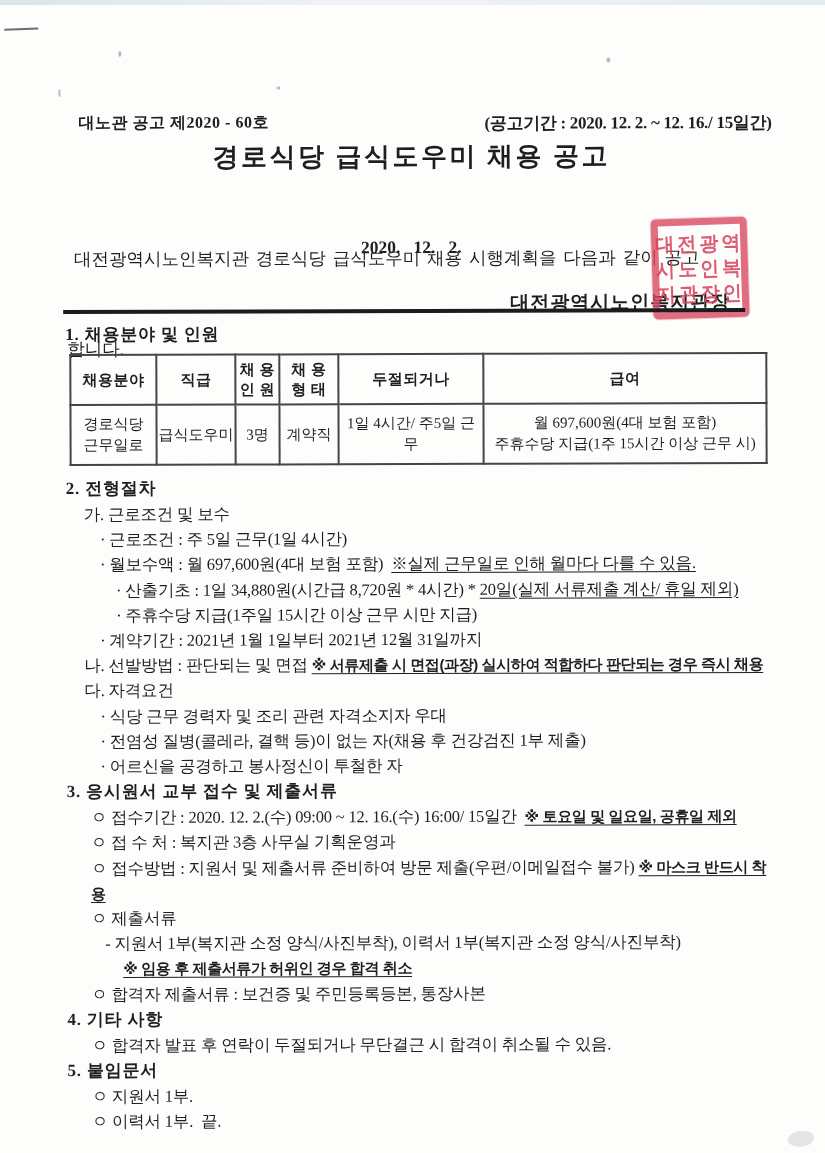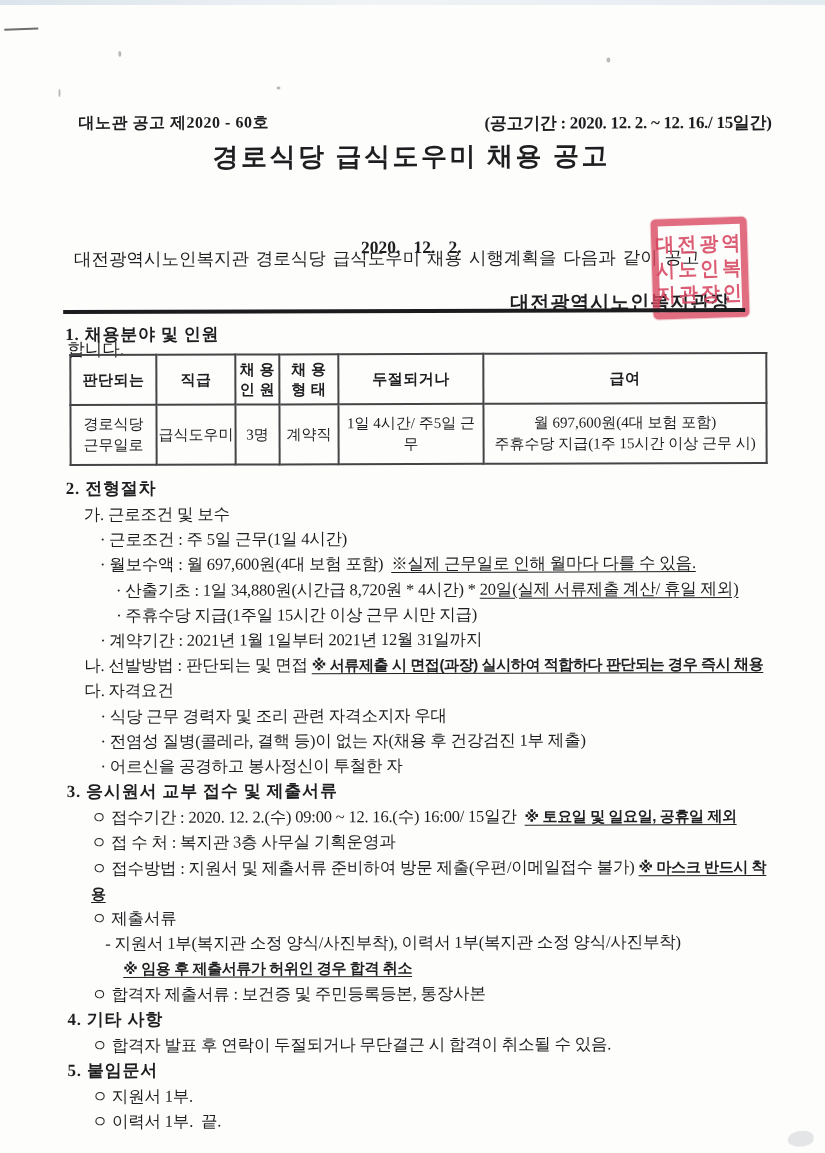--- a/index.html
+++ b/index.html
@@ -97,21 +97,21 @@
         <colgroup>
           <col style="width:86px">
             <col style="width:79px">
             <col style="width:44px">
           <col style="width:59px">
             <col style="width:145px">
             <col style="width:283px">
         </colgroup>
         <tbody>
             <tr>
-          <th>판단되는</th>
+          <th>채용분야</th>
           <th>직급</th>
           <th>채 용
 인 원</th>
           <th>채 용
 형 태</th>
           <th>두절되거나</th>
           <th>급여</th>
         </tr>
         <tr>
           <td>경로식당

